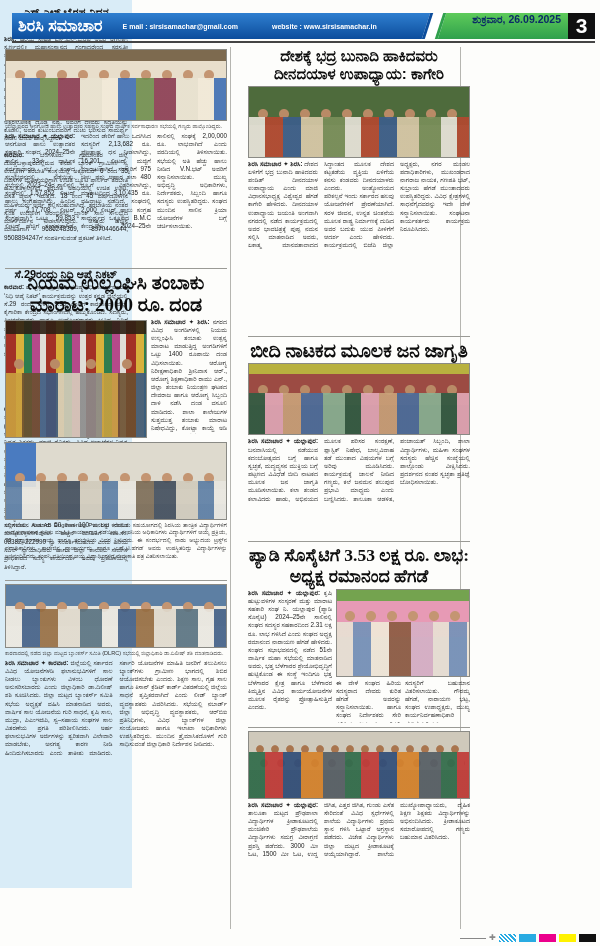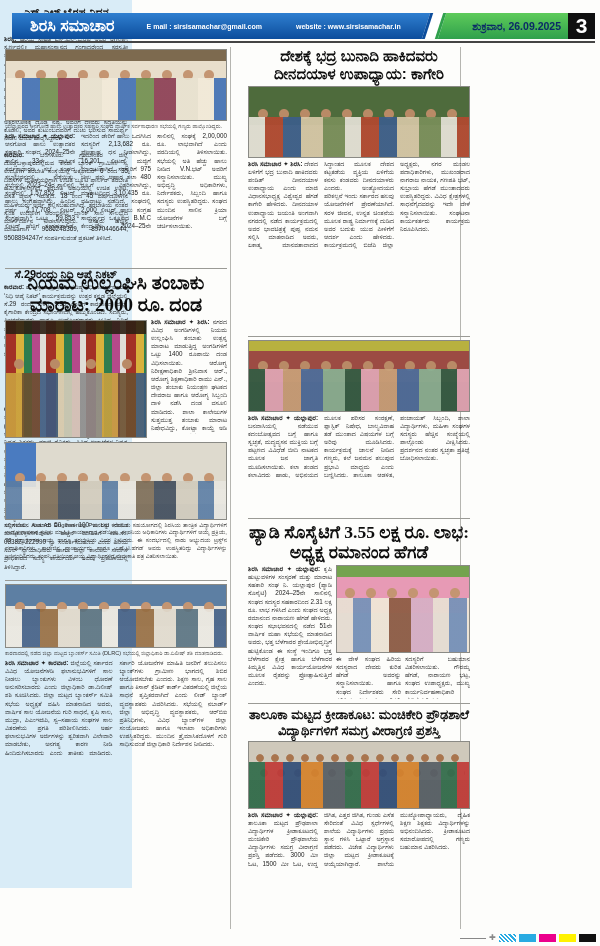--- a/index.html
+++ b/index.html
@@ -2,25 +2,25 @@
 <html><head>
 <meta charset="utf-8">
 <style>
   html,body{margin:0;padding:0;background:#e8e8e4;}
   #page{position:relative;width:600px;height:946px;background:#fdfdfb;margin:0 auto;overflow:hidden;
         font-family:"Liberation Sans","DejaVu Sans",sans-serif;color:#1a1a1a;}
   
   .masthead{position:absolute;left:12px;top:13px;width:583px;height:26px;display:flex;}
   .m-blue{flex:1;background:linear-gradient(180deg,#2f7fd0,#0c4d9c);display:flex;align-items:center;
           clip-path:polygon(0 0,100% 0,calc(100% - 9px) 100%,0 100%);}
-  .m-name{color:#fff;font-weight:bold;font-size:16px;padding:0 18px;white-space:nowrap;}
+  .m-name{color:#fff;font-weight:bold;font-size:16px;padding:0 6px;white-space:nowrap;}
   .m-mail{color:#fff;font-weight:bold;font-size:7px;margin-left:14px;white-space:nowrap;}
   .m-web{color:#fff;font-weight:bold;font-size:7px;margin-left:34px;white-space:nowrap;}
   .m-gap{width:10px;background:#fff;transform:skewX(-18deg);margin:0 -6px;z-index:2;border-left:3px solid #0c4d9c;border-right:3px solid #2fa04c;}
-  .m-green{width:132px;background:linear-gradient(180deg,#5ecb5a,#2fa04c);display:flex;align-items:center;justify-content:flex-end;
+  .m-green{width:132px;background:linear-gradient(180deg,#5ecb5a,#2fa04c);display:flex;align-items:flex-start;justify-content:flex-end;
            clip-path:polygon(9px 0,100% 0,100% 100%,0 100%);}
   .m-date{color:#0b2b66;font-weight:bold;font-size:10.5px;padding-right:7px;white-space:nowrap;}
   .m-page{width:27px;background:#101010;color:#fff;font-size:21px;font-weight:bold;display:flex;align-items:center;justify-content:center;}
   .m-rule{position:absolute;left:12px;top:41px;width:583px;height:2px;background:#444;}
   
   .vrule{position:absolute;top:47px;width:1px;height:882px;background:#b5b5b0;}
   #vr1{left:230px;} #vr2{left:460px;}
   .col{position:absolute;top:47px;}
   #col-left{left:5px;width:222px;}
   #col-mid{left:248px;width:222px;}
@@ -145,44 +145,44 @@
   <div class="col" id="col-mid">
     <article>
       <h2 class="hl hl-mid">ದೇಶಕ್ಕೆ ಭದ್ರ ಬುನಾದಿ ಹಾಕಿದವರು ದೀನದಯಾಳ ಉಪಾಧ್ಯಾಯ: ಕಾಗೇರಿ</h2>
       <div class="photo photo-deen"></div>
       <p class="body-t c3 fixh-deen" style="margin:2px 0 0 0"><span class="byl">ಶಿರಸಿ ಸಮಾಚಾರ ✦ ಶಿರಸಿ:</span> <span>ದೇಶದ ಏಳಿಗೆಗೆ ಭದ್ರ ಬುನಾದಿ ಹಾಕಿದವರು ಪಂಡಿತ್ ದೀನದಯಾಳ ಉಪಾಧ್ಯಾಯ ಎಂದು ಮಾಜಿ ವಿಧಾನಸಭಾಧ್ಯಕ್ಷ ವಿಶ್ವೇಶ್ವರ ಹೆಗಡೆ ಕಾಗೇರಿ ಹೇಳಿದರು. ದೀನದಯಾಳ ಉಪಾಧ್ಯಾಯ ಜಯಂತಿ ಅಂಗವಾಗಿ ನಗರದಲ್ಲಿ ನಡೆದ ಕಾರ್ಯಕ್ರಮದಲ್ಲಿ ಅವರ ಭಾವಚಿತ್ರಕ್ಕೆ ಪುಷ್ಪ ನಮನ ಸಲ್ಲಿಸಿ ಮಾತನಾಡಿದ ಅವರು, ಏಕಾತ್ಮ ಮಾನವತಾವಾದದ ಸಿದ್ಧಾಂತದ ಮೂಲಕ ದೇಶದ ಕಟ್ಟಕಡೆಯ ವ್ಯಕ್ತಿಯ ಏಳಿಗೆಯ ಕನಸು ಕಂಡವರು ದೀನದಯಾಳರು ಎಂದರು. ಅಂತ್ಯೋದಯದ ಪರಿಕಲ್ಪನೆ ಇಂದು ಸರ್ಕಾರದ ಹಲವು ಯೋಜನೆಗಳಿಗೆ ಪ್ರೇರಣೆಯಾಗಿದೆ. ಸರಳ ಜೀವನ, ಉನ್ನತ ಚಿಂತನೆಯ ಮೂಲಕ ರಾಷ್ಟ್ರ ನಿರ್ಮಾಣಕ್ಕೆ ದುಡಿದ ಅವರ ಬದುಕು ಯುವ ಪೀಳಿಗೆಗೆ ಆದರ್ಶ ಎಂದು ಹೇಳಿದರು. ಕಾರ್ಯಕ್ರಮದಲ್ಲಿ ಬಿಜೆಪಿ ಜಿಲ್ಲಾ ಅಧ್ಯಕ್ಷರು, ನಗರ ಮಂಡಲ ಪದಾಧಿಕಾರಿಗಳು, ಮುಖಂಡರಾದ ನಾಗರಾಜ ನಾಯಕ, ಗಣಪತಿ ಭಟ್, ಸುಬ್ರಾಯ ಹೆಗಡೆ ಮುಂತಾದವರು ಉಪಸ್ಥಿತರಿದ್ದರು. ವಿವಿಧ ಕ್ಷೇತ್ರಗಳಲ್ಲಿ ಸಾಧನೆಗೈದವರನ್ನು ಇದೇ ವೇಳೆ ಸನ್ಮಾನಿಸಲಾಯಿತು. ಸಂಘಟನಾ ಕಾರ್ಯಕರ್ತರು ಕಾರ್ಯಕ್ರಮ ನಿರೂಪಿಸಿದರು.</span></p>
     </article>
 
     <hr class="rule-h">
 
     <article>
+      <h2 class="hl hl-big">ಬೀದಿ ನಾಟಕದ ಮೂಲಕ ಜನ ಜಾಗೃತಿ</h2>
       <div class="photo photo-street"></div>
       <p class="body-t c3 fixh-street" style="margin:2px 0 0 0"><span class="byl">ಶಿರಸಿ ಸಮಾಚಾರ ✦ ಯಲ್ಲಾಪುರ:</span> <span>ಬನವಾಸಿಯಲ್ಲಿ ನಡೆಯುವ ಕದಂಬೋತ್ಸವದ ಬಗ್ಗೆ ಹಾಗೂ ಸ್ವಚ್ಛತೆ, ಮದ್ಯವ್ಯಸನ ಮುಕ್ತಿಯ ಬಗ್ಗೆ ಪಟ್ಟಣದ ವಿವಿಧೆಡೆ ಬೀದಿ ನಾಟಕದ ಮೂಲಕ ಜನ ಜಾಗೃತಿ ಮೂಡಿಸಲಾಯಿತು. ಕಲಾ ತಂಡದ ಕಲಾವಿದರು ಹಾಡು, ಅಭಿನಯದ ಮೂಲಕ ಪರಿಸರ ಸಂರಕ್ಷಣೆ, ಪ್ಲಾಸ್ಟಿಕ್ ನಿಷೇಧ, ಬಾಲ್ಯವಿವಾಹ ತಡೆ ಮುಂತಾದ ವಿಷಯಗಳ ಬಗ್ಗೆ ಅರಿವು ಮೂಡಿಸಿದರು. ಕಾರ್ಯಕ್ರಮಕ್ಕೆ ಚಾಲನೆ ನೀಡಿದ ಗಣ್ಯರು, ಕಲೆ ಜನಮನ ತಲುಪುವ ಪ್ರಭಾವಿ ಮಾಧ್ಯಮ ಎಂದು ಬಣ್ಣಿಸಿದರು. ತಾಲೂಕಾ ಆಡಳಿತ, ಪಂಚಾಯತ್ ಸಿಬ್ಬಂದಿ, ಶಾಲಾ ವಿದ್ಯಾರ್ಥಿಗಳು, ಮಹಿಳಾ ಸಂಘಗಳ ಸದಸ್ಯರು ಹೆಚ್ಚಿನ ಸಂಖ್ಯೆಯಲ್ಲಿ ಪಾಲ್ಗೊಂಡು ವೀಕ್ಷಿಸಿದರು. ಪ್ರದರ್ಶನದ ನಂತರ ಸ್ವಚ್ಛತಾ ಪ್ರತಿಜ್ಞೆ ಬೋಧಿಸಲಾಯಿತು.</span></p>
     </article>
 
     <hr class="rule-h">
 
     <article>
-      <h2 class="hl hl-paddy">ಪ್ಯಾಡಿ ಸೊಸೈಟಿಗೆ 3.55 ಲಕ್ಷ ರೂ. ಲಾಭ: ಅಧ್ಯಕ್ಷ ರಮಾನಂದ ಹೆಗಡೆ</h2>
+      <h2 class="hl hl-paddy">ಪ್ಯಾಡಿ ಸೊಸೈಟಿಗೆ 3.53 ಲಕ್ಷ ರೂ. ಲಾಭ: ಅಧ್ಯಕ್ಷ ರಮಾನಂದ ಹೆಗಡೆ</h2>
       <div class="paddy-row">
         <p class="body-t paddy-left fixh-paddyL" style="margin:0"><span class="byl">ಶಿರಸಿ ಸಮಾಚಾರ ✦ ಯಲ್ಲಾಪುರ:</span> <span>ಕೃಷಿ ಹುಟ್ಟುವಳಿಗಳ ಸಂಸ್ಕರಣೆ ಮತ್ತು ಮಾರಾಟ ಸಹಕಾರಿ ಸಂಘ ನಿ. ಯಲ್ಲಾಪುರ (ಪ್ಯಾಡಿ ಸೊಸೈಟಿ) 2024–25ನೇ ಸಾಲಿನಲ್ಲಿ ಸಂಘದ ಸದಸ್ಯರ ಸಹಕಾರದಿಂದ 2.31 ಲಕ್ಷ ರೂ. ಲಾಭ ಗಳಿಸಿದೆ ಎಂದು ಸಂಘದ ಅಧ್ಯಕ್ಷ ರಮಾನಂದ ನಾರಾಯಣ ಹೆಗಡೆ ಹೇಳಿದರು. ಸಂಘದ ಸಭಾಭವನದಲ್ಲಿ ನಡೆದ 51ನೇ ವಾರ್ಷಿಕ ಮಹಾ ಸಭೆಯಲ್ಲಿ ಮಾತನಾಡಿದ ಅವರು, ಭತ್ತ ಬೆಳೆಗಾರರ ಶ್ರೇಯೋಭಿವೃದ್ಧಿಗೆ ಹುಟ್ಟಿಕೊಂಡ ಈ ಸಂಸ್ಥೆ ಇಂದಿಗೂ ಭತ್ತ ಬೆಳೆಗಾರರ ಕ್ಷೇತ್ರ ಹಾಗೂ ಬೆಳೆಗಾರರ ಕಿಮ್ಮತ್ತಿನ ವಿವಿಧ ಕಾರ್ಯಯೋಜನೆಗಳ ಮೂಲಕ ರೈತರನ್ನು ಪ್ರೋತ್ಸಾಹಿಸುತ್ತಿದೆ ಎಂದರು.</span></p>
         <div class="paddy-right">
           <div class="photo photo-paddy" style="margin-top:0"></div>
           <div style="display:flex;gap:4px;">
             <p class="body-t fixh-paddyC" style="margin:0;flex:1">ಈ ವೇಳೆ ಸಂಘದ ಹಿರಿಯ ಸದಸ್ಯರಾದ ದೇವರು ಕುರಿತ ಹೆಗಡೆ ಅವರನ್ನು ಸನ್ಮಾನಿಸಲಾಯಿತು. ಹಾಗೂ ಸಂಘದ ನಿರ್ದೇಶಕರು ಸೇರಿ ಸಲ್ಲಿಸಿದ ಮುಕ್ತ ಈ ಸಾಲಿನಲ್ಲಿ ಅತಿಹೆಚ್ಚು ವ್ಯವಹಾರ ಮಾಡಿದ</p>
             <p class="body-t fixh-paddyC" style="margin:0;flex:1">ಸದಸ್ಯರಿಗೆ ಬಹುಮಾನ ವಿತರಿಸಲಾಯಿತು. ಗೌರಮ್ಮ ಹೆಗಡೆ, ನಾರಾಯಣ ಭಟ್ಟ, ಸಂಘದ ಉಪಾಧ್ಯಕ್ಷರು, ಮುಖ್ಯ ಕಾರ್ಯನಿರ್ವಹಣಾಧಿಕಾರಿ ವೇದಿಕೆಯಲ್ಲಿದ್ದರು. ಡಾ. ನಾರಾಯಣ ಹೆಗಡೆ ವಂದಿಸಿದರು.</p>
           </div>
         </div>
       </div>
     </article>
 
     <hr class="rule-h">
 
     <article>
-      <h2 class="hl hl-sports">ತಾಲೂಕಾ ಮಟ್ಟದ ಕ್ರೀಡಾಕೂಟ: ಮಂಚಿಕೇರಿ ಪ್ರೌಢಶಾಲೆ ವಿದ್ಯಾರ್ಥಿಗಳಿಗೆ ಸಮಗ್ರ ವೀರಾಗ್ರಣಿ ಪ್ರಶಸ್ತಿ</h2>
       <div class="photo photo-sports"></div>
       <p class="body-t c3 fixh-sports" style="margin:2px 0 0 0"><span class="byl">ಶಿರಸಿ ಸಮಾಚಾರ ✦ ಯಲ್ಲಾಪುರ:</span> <span>ತಾಲೂಕಾ ಮಟ್ಟದ ಪ್ರೌಢಶಾಲಾ ವಿದ್ಯಾರ್ಥಿಗಳ ಕ್ರೀಡಾಕೂಟದಲ್ಲಿ ಮಂಚಿಕೇರಿ ಪ್ರೌಢಶಾಲೆಯ ವಿದ್ಯಾರ್ಥಿಗಳು ಸಮಗ್ರ ವೀರಾಗ್ರಣಿ ಪ್ರಶಸ್ತಿ ಪಡೆದರು. 3000 ಮೀ ಓಟ, 1500 ಮೀ ಓಟ, ಉದ್ದ ಜಿಗಿತ, ಎತ್ತರ ಜಿಗಿತ, ಗುಂಡು ಎಸೆತ ಸೇರಿದಂತೆ ವಿವಿಧ ಸ್ಪರ್ಧೆಗಳಲ್ಲಿ ಶಾಲೆಯ ವಿದ್ಯಾರ್ಥಿಗಳು ಪ್ರಥಮ ಸ್ಥಾನ ಗಳಿಸಿ ಒಟ್ಟಾರೆ ಅಗ್ರಸ್ಥಾನ ಪಡೆದರು. ವಿಜೇತ ವಿದ್ಯಾರ್ಥಿಗಳು ಜಿಲ್ಲಾ ಮಟ್ಟದ ಕ್ರೀಡಾಕೂಟಕ್ಕೆ ಆಯ್ಕೆಯಾಗಿದ್ದಾರೆ. ಶಾಲೆಯ ಮುಖ್ಯೋಪಾಧ್ಯಾಯರು, ದೈಹಿಕ ಶಿಕ್ಷಣ ಶಿಕ್ಷಕರು ವಿದ್ಯಾರ್ಥಿಗಳನ್ನು ಅಭಿನಂದಿಸಿದರು. ಕ್ರೀಡಾಕೂಟದ ಸಮಾರೋಪದಲ್ಲಿ ಗಣ್ಯರು ಬಹುಮಾನ ವಿತರಿಸಿದರು.</span></p>
     </article>
   </div>
 
   <div id="col-right">
     <article>
       <h3 class="hl hl-r">ಎಸ್.ಎಲ್.ಭೈರಪ್ಪ ನಿಧನ ಸ್ವರ್ಣವಲ್ಲೀ ಶ್ರೀ ಸಂತಾಪ</h3>
       <p class="r-body rb1" style="margin:0"><span class="byl">ಶಿರಸಿ:</span> <span>ಹಿರಿಯ ಸಾಹಿತಿ ಎಸ್.ಎಲ್.ಭೈರಪ್ಪ ಅವರ ಅಗಲಿಕೆಗೆ ಸ್ವರ್ಣವಲ್ಲೀ ಮಹಾಸಂಸ್ಥಾನದ ಗಂಗಾಧರೇಂದ್ರ ಸರಸ್ವತೀ ಮಹಾಸ್ವಾಮೀಜಿಗಳು ಸಂತಾಪ ವ್ಯಕ್ತಪಡಿಸಿದ್ದಾರೆ. “ಮೇರು ಸಾಹಿತಿ ಎಸ್.ಎಲ್. ಭೈರಪ್ಪನವರನ್ನು ಮೈಸೂರಿನಲ್ಲಿ ವಿದ್ಯಾರ್ಥಿಯಾಗಿದ್ದಾಗ ನಾವು ನೋಡಿದ್ದೆವು. ಹಲವು ಬಾರಿ ಕಾರ್ಯಕ್ರಮಕ್ಕೆ ಭೈರಪ್ಪ ಬಂದಿದ್ದರು. ಎಲ್ಲ ವ್ಯಾಸಂಗ ಶೀಲತೆಯು ಹೆಚ್ಚಿತು. ಅವರ ಕಾದಂಬರಿಗಳು ಸಮಾಜದ ಒಳಿತಿಗೆ ದಾರಿದೀಪವಾದವು. ಪೂರ್ಣಾವಧಿ ಬದುಕಿದ ಅವರ ಆ ಸ್ಥಾನದ ಮಟ್ಟ ಈ ರೀತಿಯ ಬರಹಗಳಿಗೆ ಗೌರವ. ಅವರ ಕೃತಿಗಳೆಲ್ಲವೂ ರಾಷ್ಟ್ರ ಒಪ್ಪುವಂತಹ ಸ್ವರೂಪದವು” ಎಂದಿದ್ದಾರೆ. ಅವರ ನಿಧನ ಅಕ್ಷರಲೋಕಕ್ಕೆ ದೊಡ್ಡ ನಷ್ಟ. ಅವರಿಗೆ ದೇವರು ಸದ್ಗತಿಯನ್ನು ಕೊಡಲಿ, ಅವರ ಕುಟುಂಬದವರಿಗೆ ದುಃಖ ಭರಿಸುವ ಸಾಮರ್ಥ್ಯ ನೀಡಲಿ ಎಂದು ಹಾರೈಸಿದ್ದಾರೆ.</span></p>
     </article>

